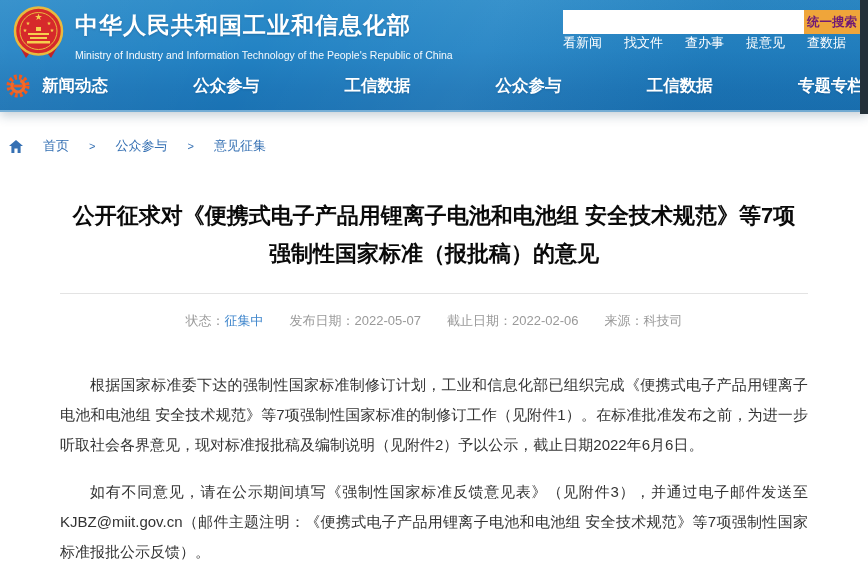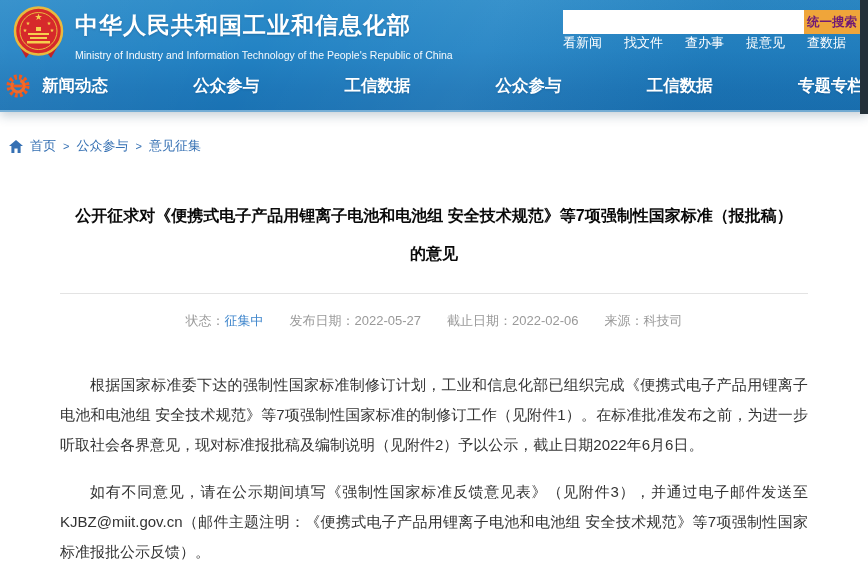--- a/index.html
+++ b/index.html
@@ -61,32 +61,32 @@
   .nav-items a {
     color: #fff; font-size: 16.5px; font-weight: bold; text-decoration: none;
     white-space: nowrap; text-shadow: 0 1px 2px rgba(0,40,80,0.2);
   }
   .scroll-thumb {
     position: absolute; right: 0; top: 0; width: 8px; height: 114px;
     background: #243039; z-index: 5;
   }
   
   .breadcrumb {
-    display: flex; align-items: center; gap: 7px;
+    display: flex; align-items: center; gap: 20px;
     padding: 0 16px 0 9px; margin-top: 25px;
     font-size: 13px; color: #3570b3;
   }
   .breadcrumb a { color: #3570b3; text-decoration: none; }
   .breadcrumb .sep { color: #3570b3; font-size: 11px; }
   .home-icon { width: 14px; height: 13px; }
   
   .main { width: 748px; margin: 0 auto; }
   .article-title {
     margin-top: 42px;
-    font-size: 16px; line-height: 38px; font-weight: bold; color: #0a0a0a;
+    font-size: 22px; line-height: 38px; font-weight: bold; color: #0a0a0a;
     text-align: center; padding: 0 12px;
   }
   .divider { border: none; border-top: 1px solid #e3e3e3; margin-top: 20px; }
   .meta {
     margin-top: 18px; display: flex; justify-content: center; gap: 26px;
     font-size: 13px; color: #999; text-align: right;
   }
   .meta .pair { white-space: nowrap; }
   .meta .status-value { color: #3f86cc; }
   .article-body { margin-top: 40px; font-size: 15px; color: #333; }
@@ -163,21 +163,21 @@
   <a href="#">公众参与</a>
   <span class="sep">&gt;</span>
   <a href="#">意见征集</a>
 </div>
 
 <div class="main">
   <h1 class="article-title">公开征求对《便携式电子产品用锂离子电池和电池组 安全技术规范》等7项强制性国家标准（报批稿）的意见</h1>
   <hr class="divider">
   <div class="meta">
     <span class="pair"><span>状态：</span><span class="status-value">征集中</span></span>
-    <span class="pair"><span>发布日期：</span><span>2022-05-27</span></span>
+    <span class="pair"><span>发布日期：</span><span>2022-05-07</span></span>
     <span class="pair"><span>截止日期：</span><span>2022-02-06</span></span>
     <span class="pair"><span>来源：</span><span>科技司</span></span>
   </div>
   <div class="article-body">
     <p>根据国家标准委下达的强制性国家标准制修订计划，工业和信息化部已组织完成《便携式电子产品用锂离子电池和电池组 安全技术规范》等7项强制性国家标准的制修订工作（见附件1）。在标准批准发布之前，为进一步听取社会各界意见，现对标准报批稿及编制说明（见附件2）予以公示，截止日期2022年6月6日。</p>
     <p>如有不同意见，请在公示期间填写《强制性国家标准反馈意见表》（见附件3），并通过电子邮件发送至KJBZ@miit.gov.cn（邮件主题注明：《便携式电子产品用锂离子电池和电池组 安全技术规范》等7项强制性国家标准报批公示反馈）。</p>
 
   </div>
 </div>
 

